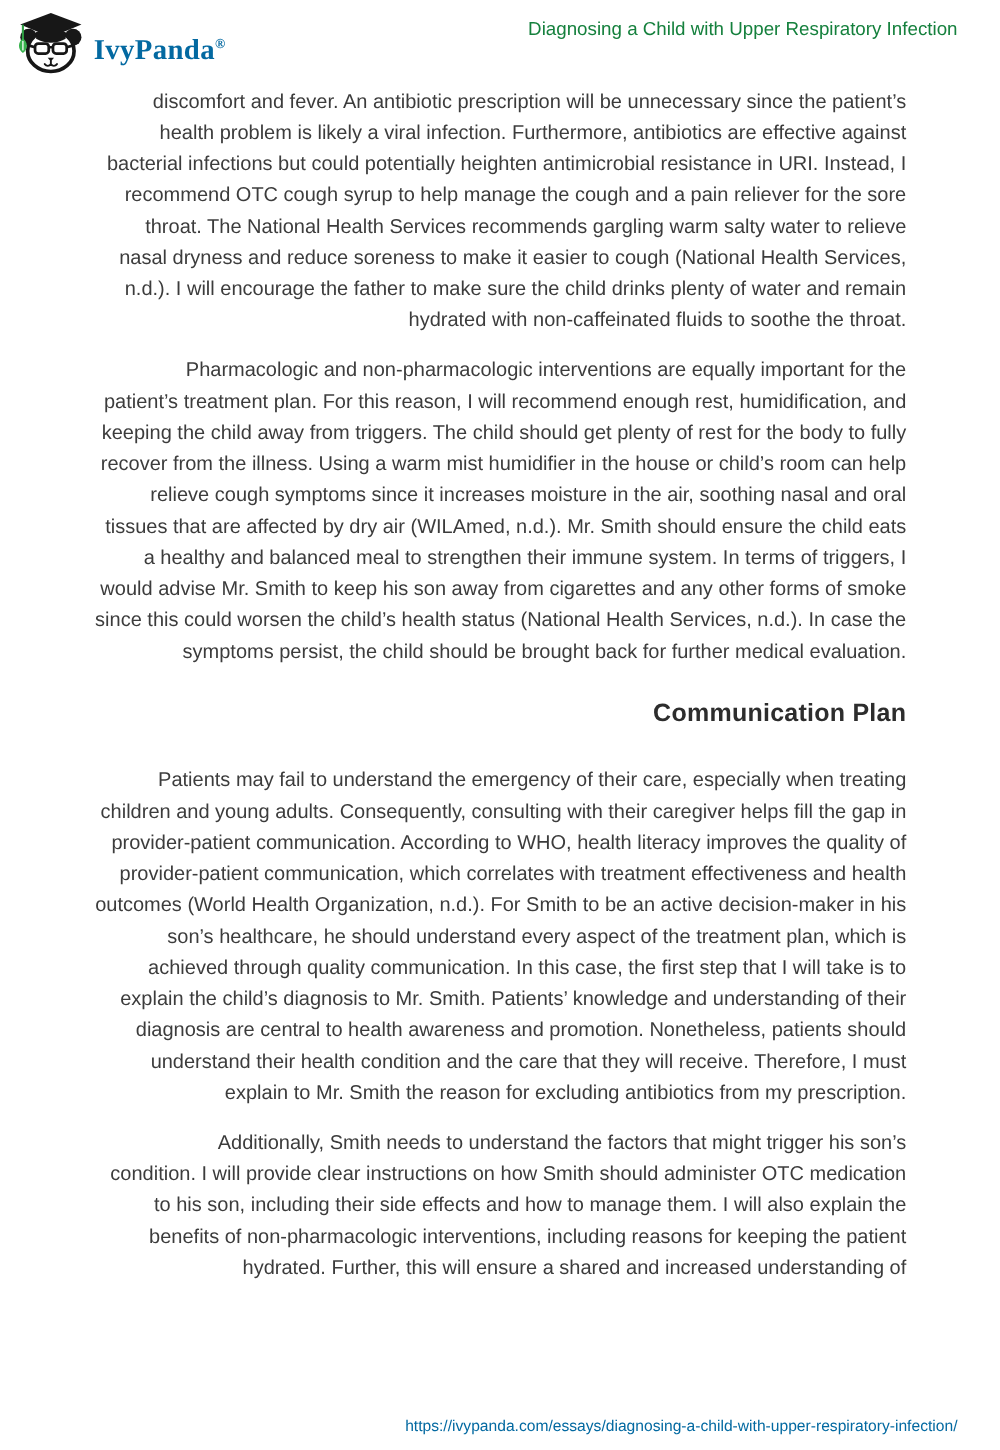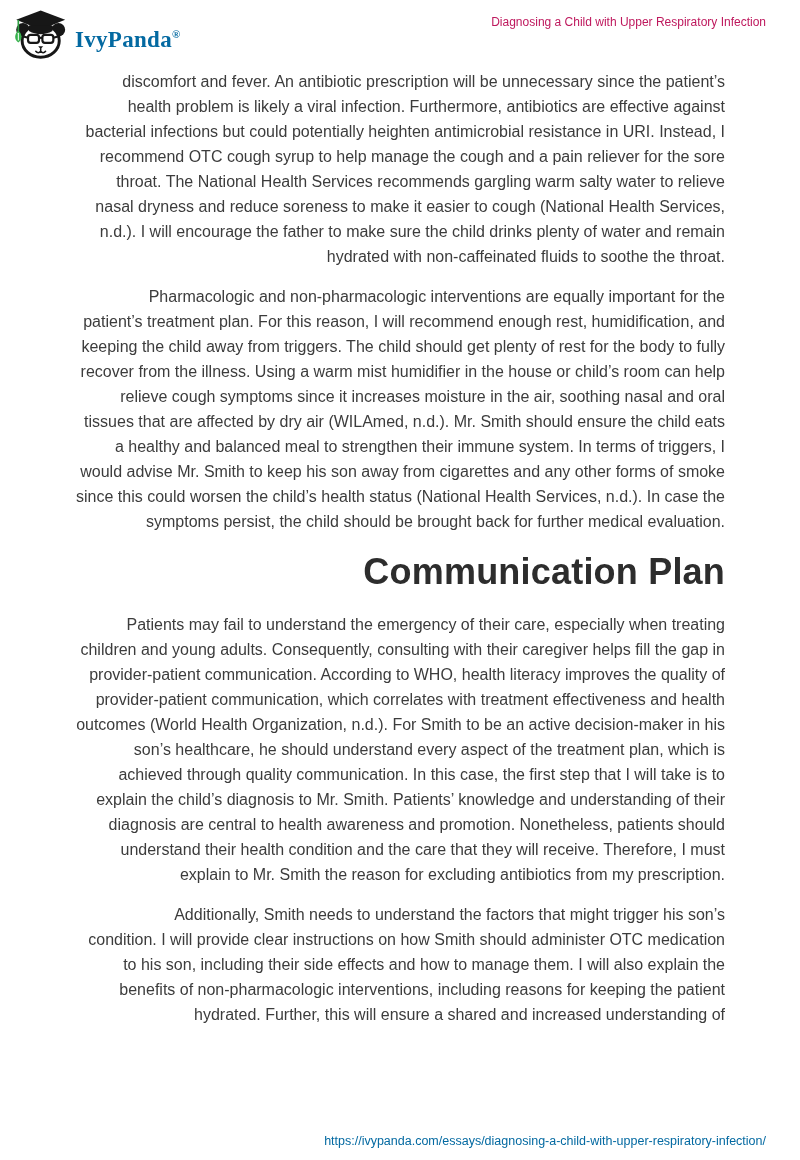--- a/index.html
+++ b/index.html
@@ -17,33 +17,33 @@
     height:58px;
   }
   .brand { display:flex; align-items:center; gap:9px; }
   .brand-name {
     font-family:"Liberation Serif", serif;
     font-weight:700; font-size:23px; color:#0369a1;
     letter-spacing:0.3px; line-height:1;
     margin-top:10px;
   }
   .brand-reg { font-size:11px; vertical-align:super; font-weight:700; }
-  .doc-title { font-size:12px; color:#be185d; margin-top:8px; }
+  .doc-title { font-size:15px; color:#15803d; margin-top:8px; }
   
   .article {
     width:650px;
     margin:4px 75px 0 75px;
     color:#3c3c3c;
     font-size:16px; line-height:25px;
     text-align:right;
   }
   .article p { margin:0 0 15px 0; }
   .article p.indent { text-indent:31px; }
   .article h2 {
-    font-size:36px; line-height:33px; font-weight:700;
+    font-size:20px; line-height:33px; font-weight:700;
     color:#2d2d2d; letter-spacing:0.2px;
     margin:21px 0 24px 0;
   }
   
   .footer {
     position:absolute; bottom:12px; right:34px;
     font-size:12.5px; color:#0369a1;
     text-decoration:none;
   }
 </style>

